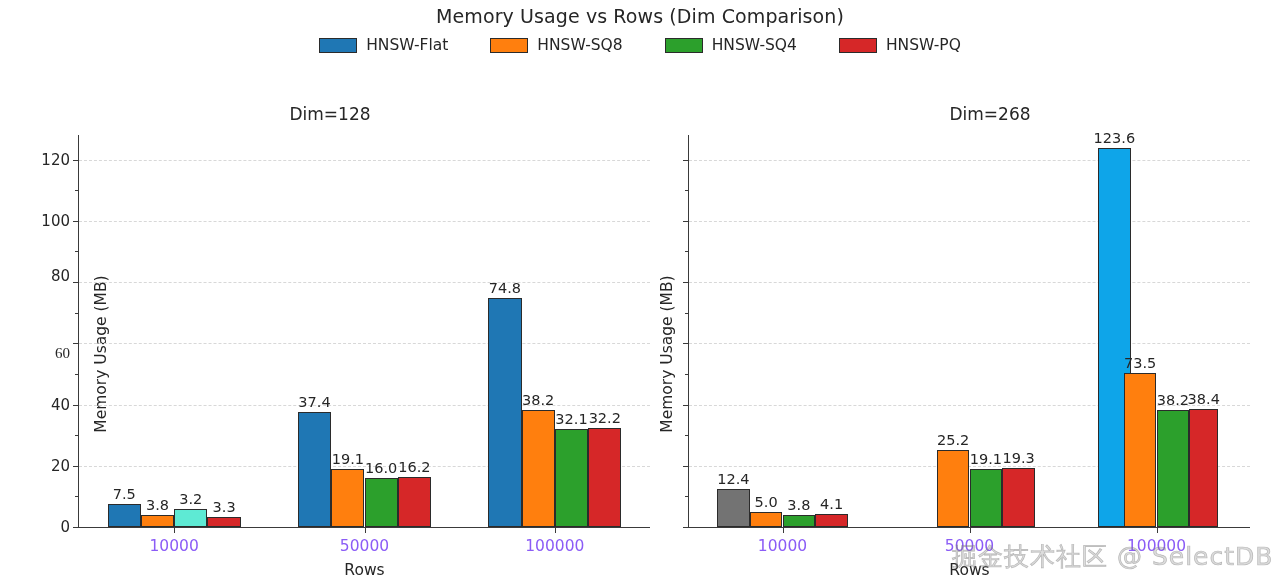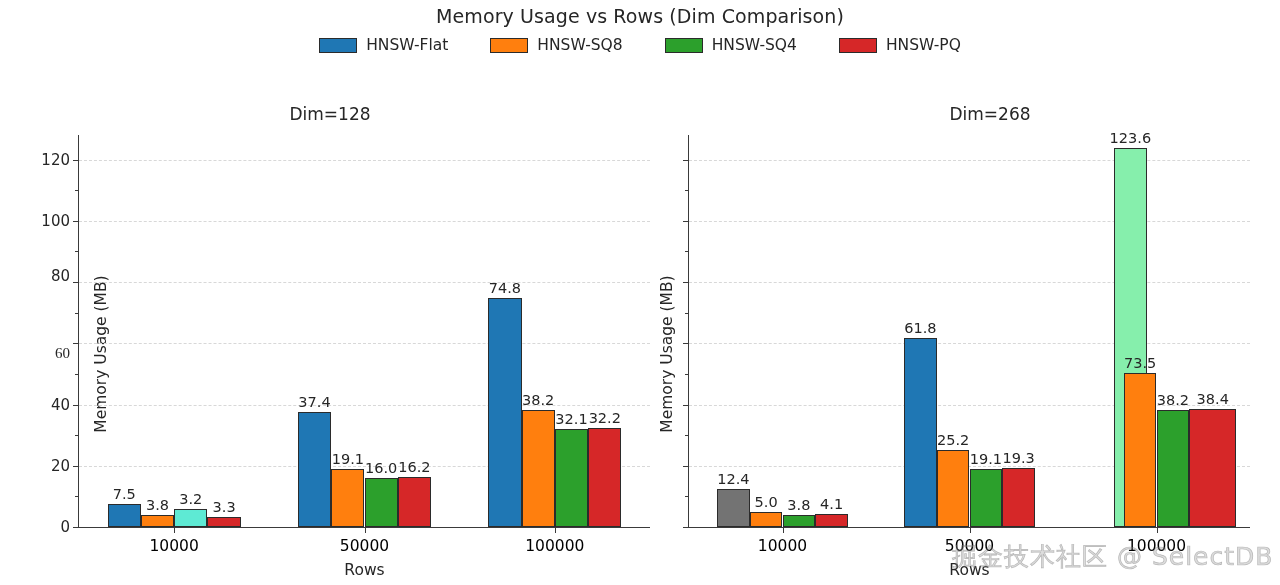--- a/index.html
+++ b/index.html
@@ -140,21 +140,21 @@
     width: 0;
     height: 6px;
     border-left: 1.5px solid #3a3a3a;
   }
   .xtick-label {
     position: absolute;
     top: 100%;
     margin-top: 10px;
     transform: translateX(-50%);
     font-size: 15.5px;
-    color: #000000;
+    color: #8b5cf6;
     white-space: nowrap;
   }
   .xlabel {
     position: absolute;
     top: 100%;
     margin-top: 34px;
     left: 0;
     width: 100%;
     text-align: center;
     font-size: 15.5px;
@@ -326,42 +326,39 @@
         <span class="bar-value">5.0</span>
       </div>
       <div class="bar" style="left: 93.5px; width: 32.725px; height: 11.6375px; background: rgb(44, 160, 44);">
         <span class="bar-value">3.8</span>
       </div>
       <div class="bar" style="left: 126.225px; width: 32.725px; height: 12.5562px; background: rgb(214, 39, 40);">
         <span class="bar-value">4.1</span>
       </div>
       <div class="xtick" style="left: 280.5px;"></div>
       <div class="xtick-label" style="left: 280.5px;">50000</div>
-      <div class="bar" style="left: 215.05px; width: 32.725px; height: 189.262px; background: rgb(31, 119, 180);">
-        <span class="bar-value">61.8</span>
-      </div>
       <div class="bar" style="left: 247.775px; width: 32.725px; height: 77.175px; background: rgb(255, 127, 14);">
         <span class="bar-value">25.2</span>
       </div>
       <div class="bar" style="left: 280.5px; width: 32.725px; height: 58.4937px; background: rgb(44, 160, 44);">
         <span class="bar-value">19.1</span>
       </div>
       <div class="bar" style="left: 313.225px; width: 32.725px; height: 59.1063px; background: rgb(214, 39, 40); padding-left: 17px;">
         <span class="bar-value">19.3</span>
       </div>
       <div class="xtick" style="left: 467.5px;"></div>
       <div class="xtick-label" style="left: 467.5px;">100000</div>
-      <div class="bar" style="left: 425px; width: 32.725px; height: 378.525px; background: #86efac;">
+      <div class="bar" style="left: 409px; width: 32.725px; height: 378.525px; background: #0ea5e9;">
         <span class="bar-value">123.6</span>
       </div>
       <div class="bar" style="left: 434.775px; width: 32.725px; height: 154.35px; background: rgb(255, 127, 14);">
         <span class="bar-value">73.5</span>
       </div>
       <div class="bar" style="left: 467.5px; width: 32.725px; height: 116.987px; background: rgb(44, 160, 44);">
         <span class="bar-value">38.2</span>
       </div>
-      <div class="bar" style="left: 500.225px; width: 47px; height: 117.6px; background: rgb(214, 39, 40);">
+      <div class="bar" style="left: 500.225px; width: 29px; height: 117.6px; background: rgb(214, 39, 40);">
         <span class="bar-value">38.4</span>
       </div>
     </div>
 </div>
 
 <div id="watermark">掘金技术社区 @ SelectDB</div>
 
 </body></html>

